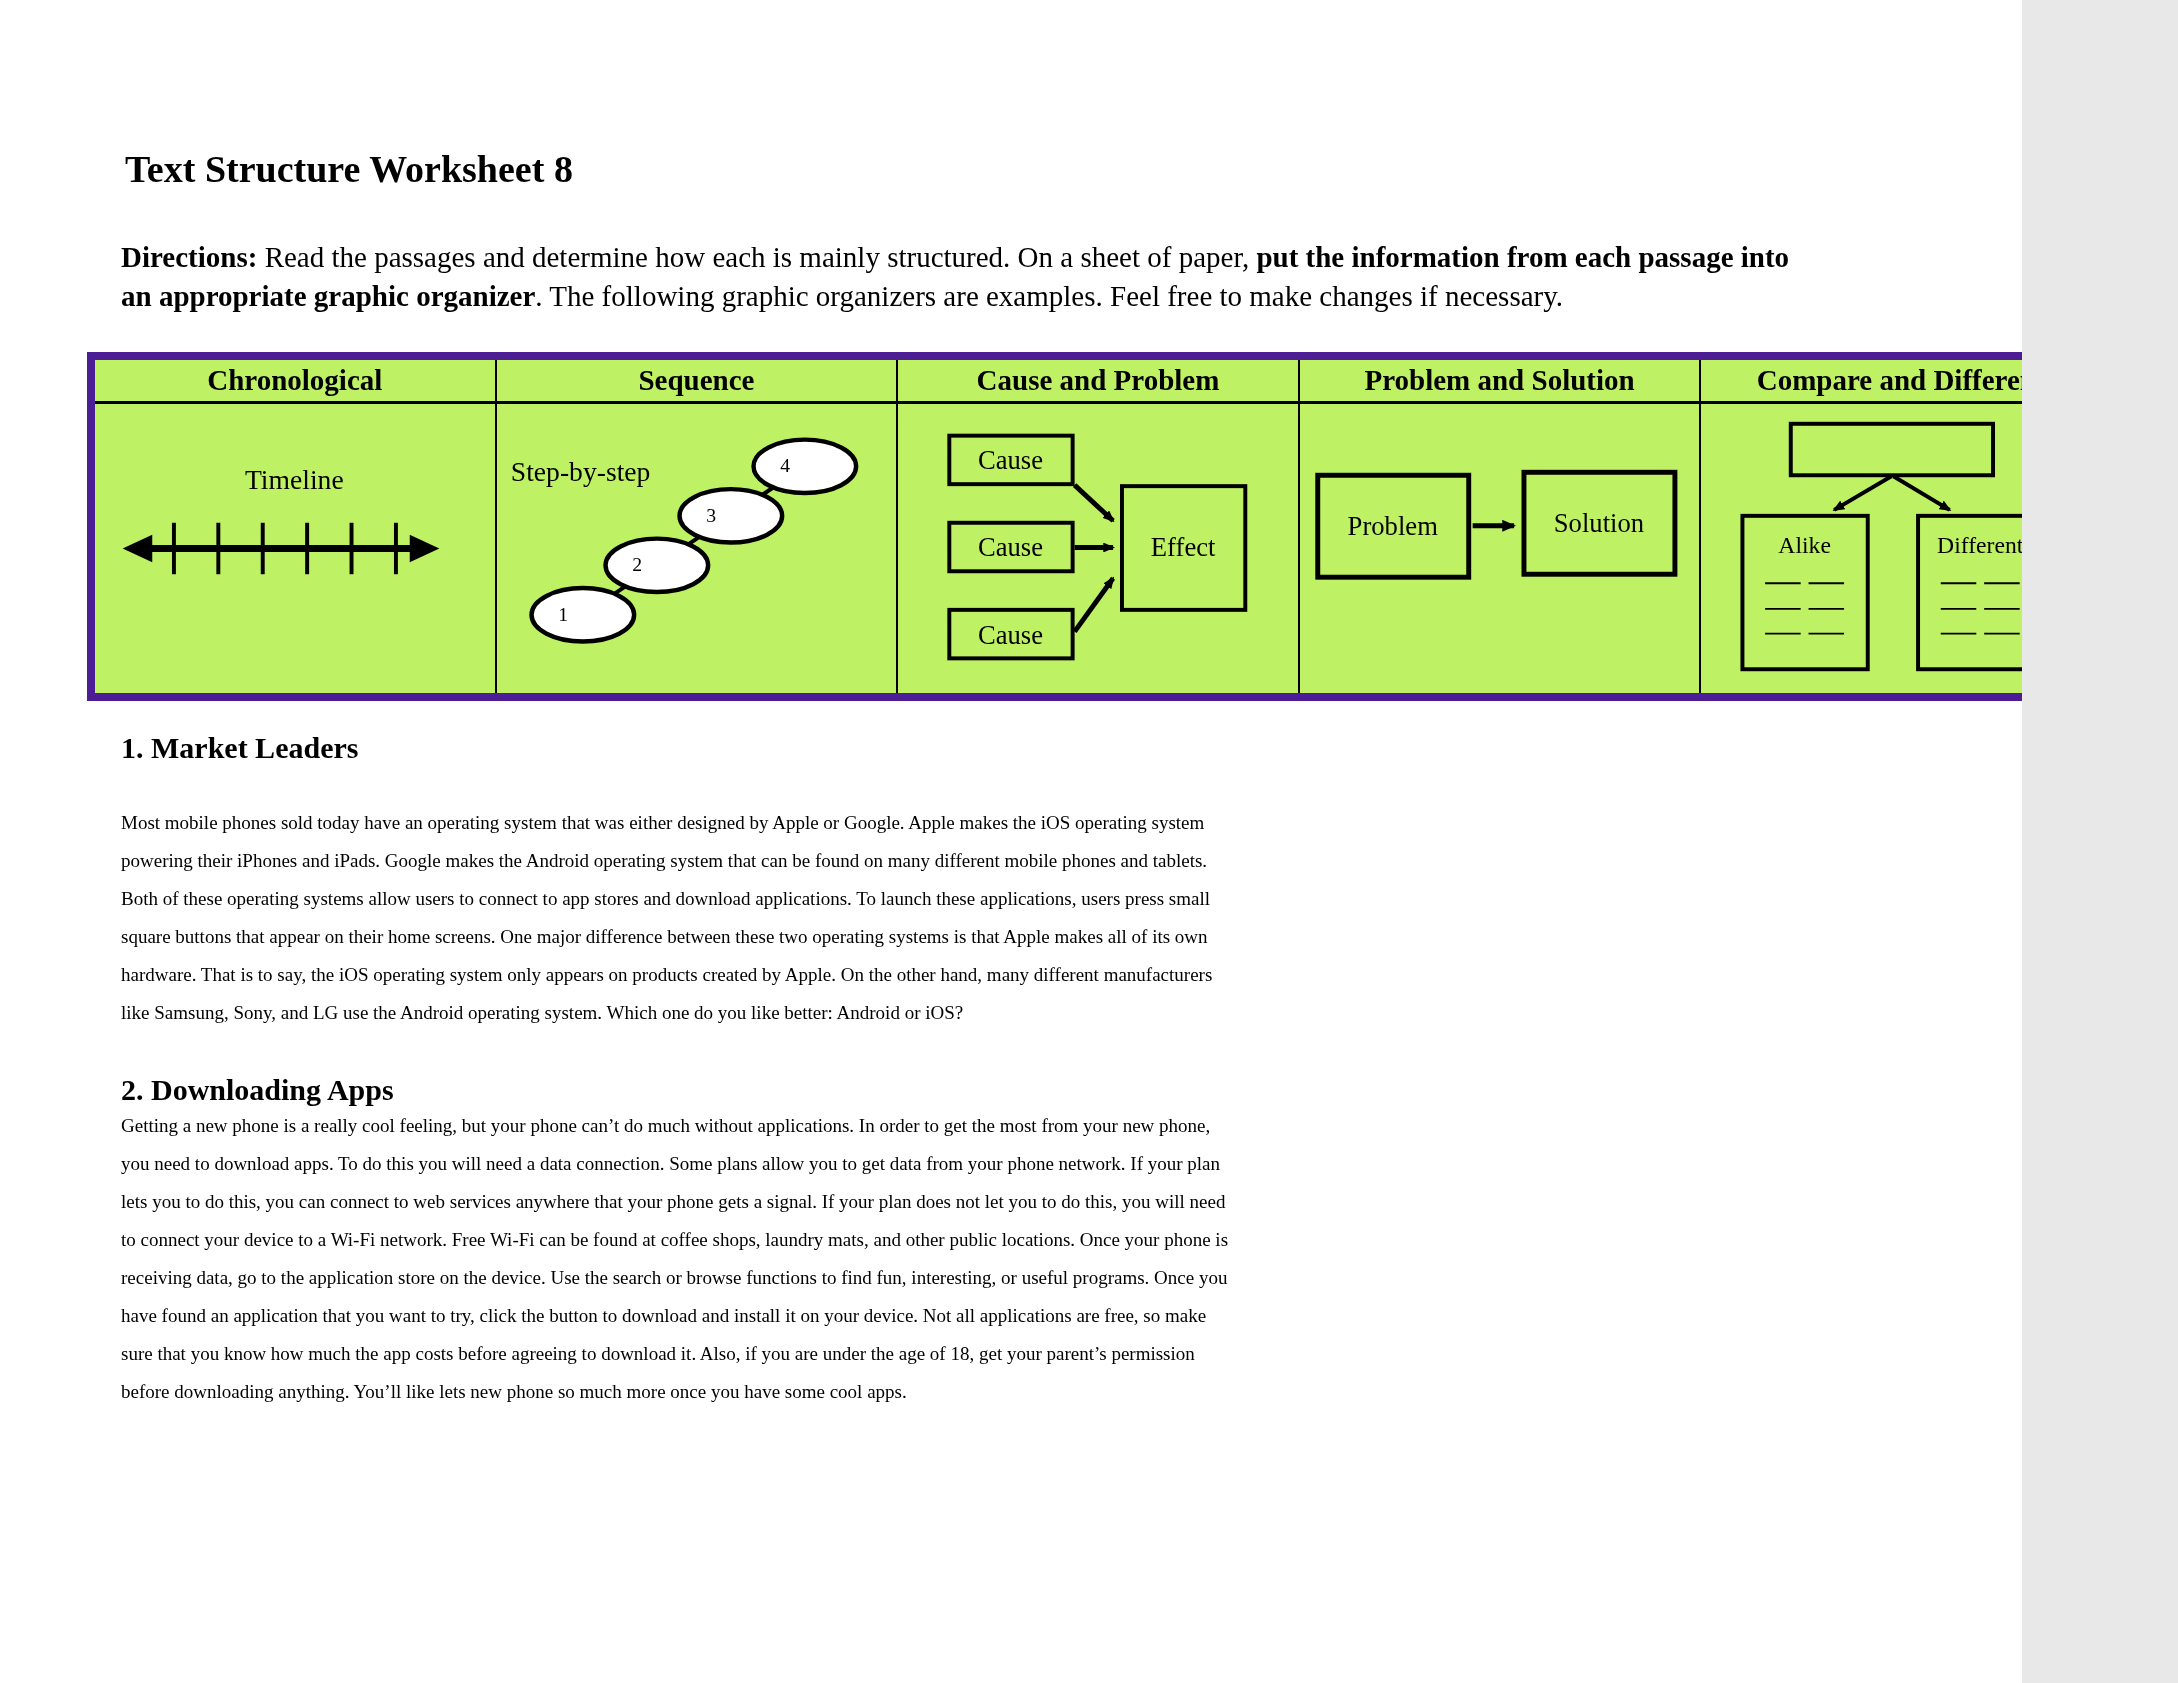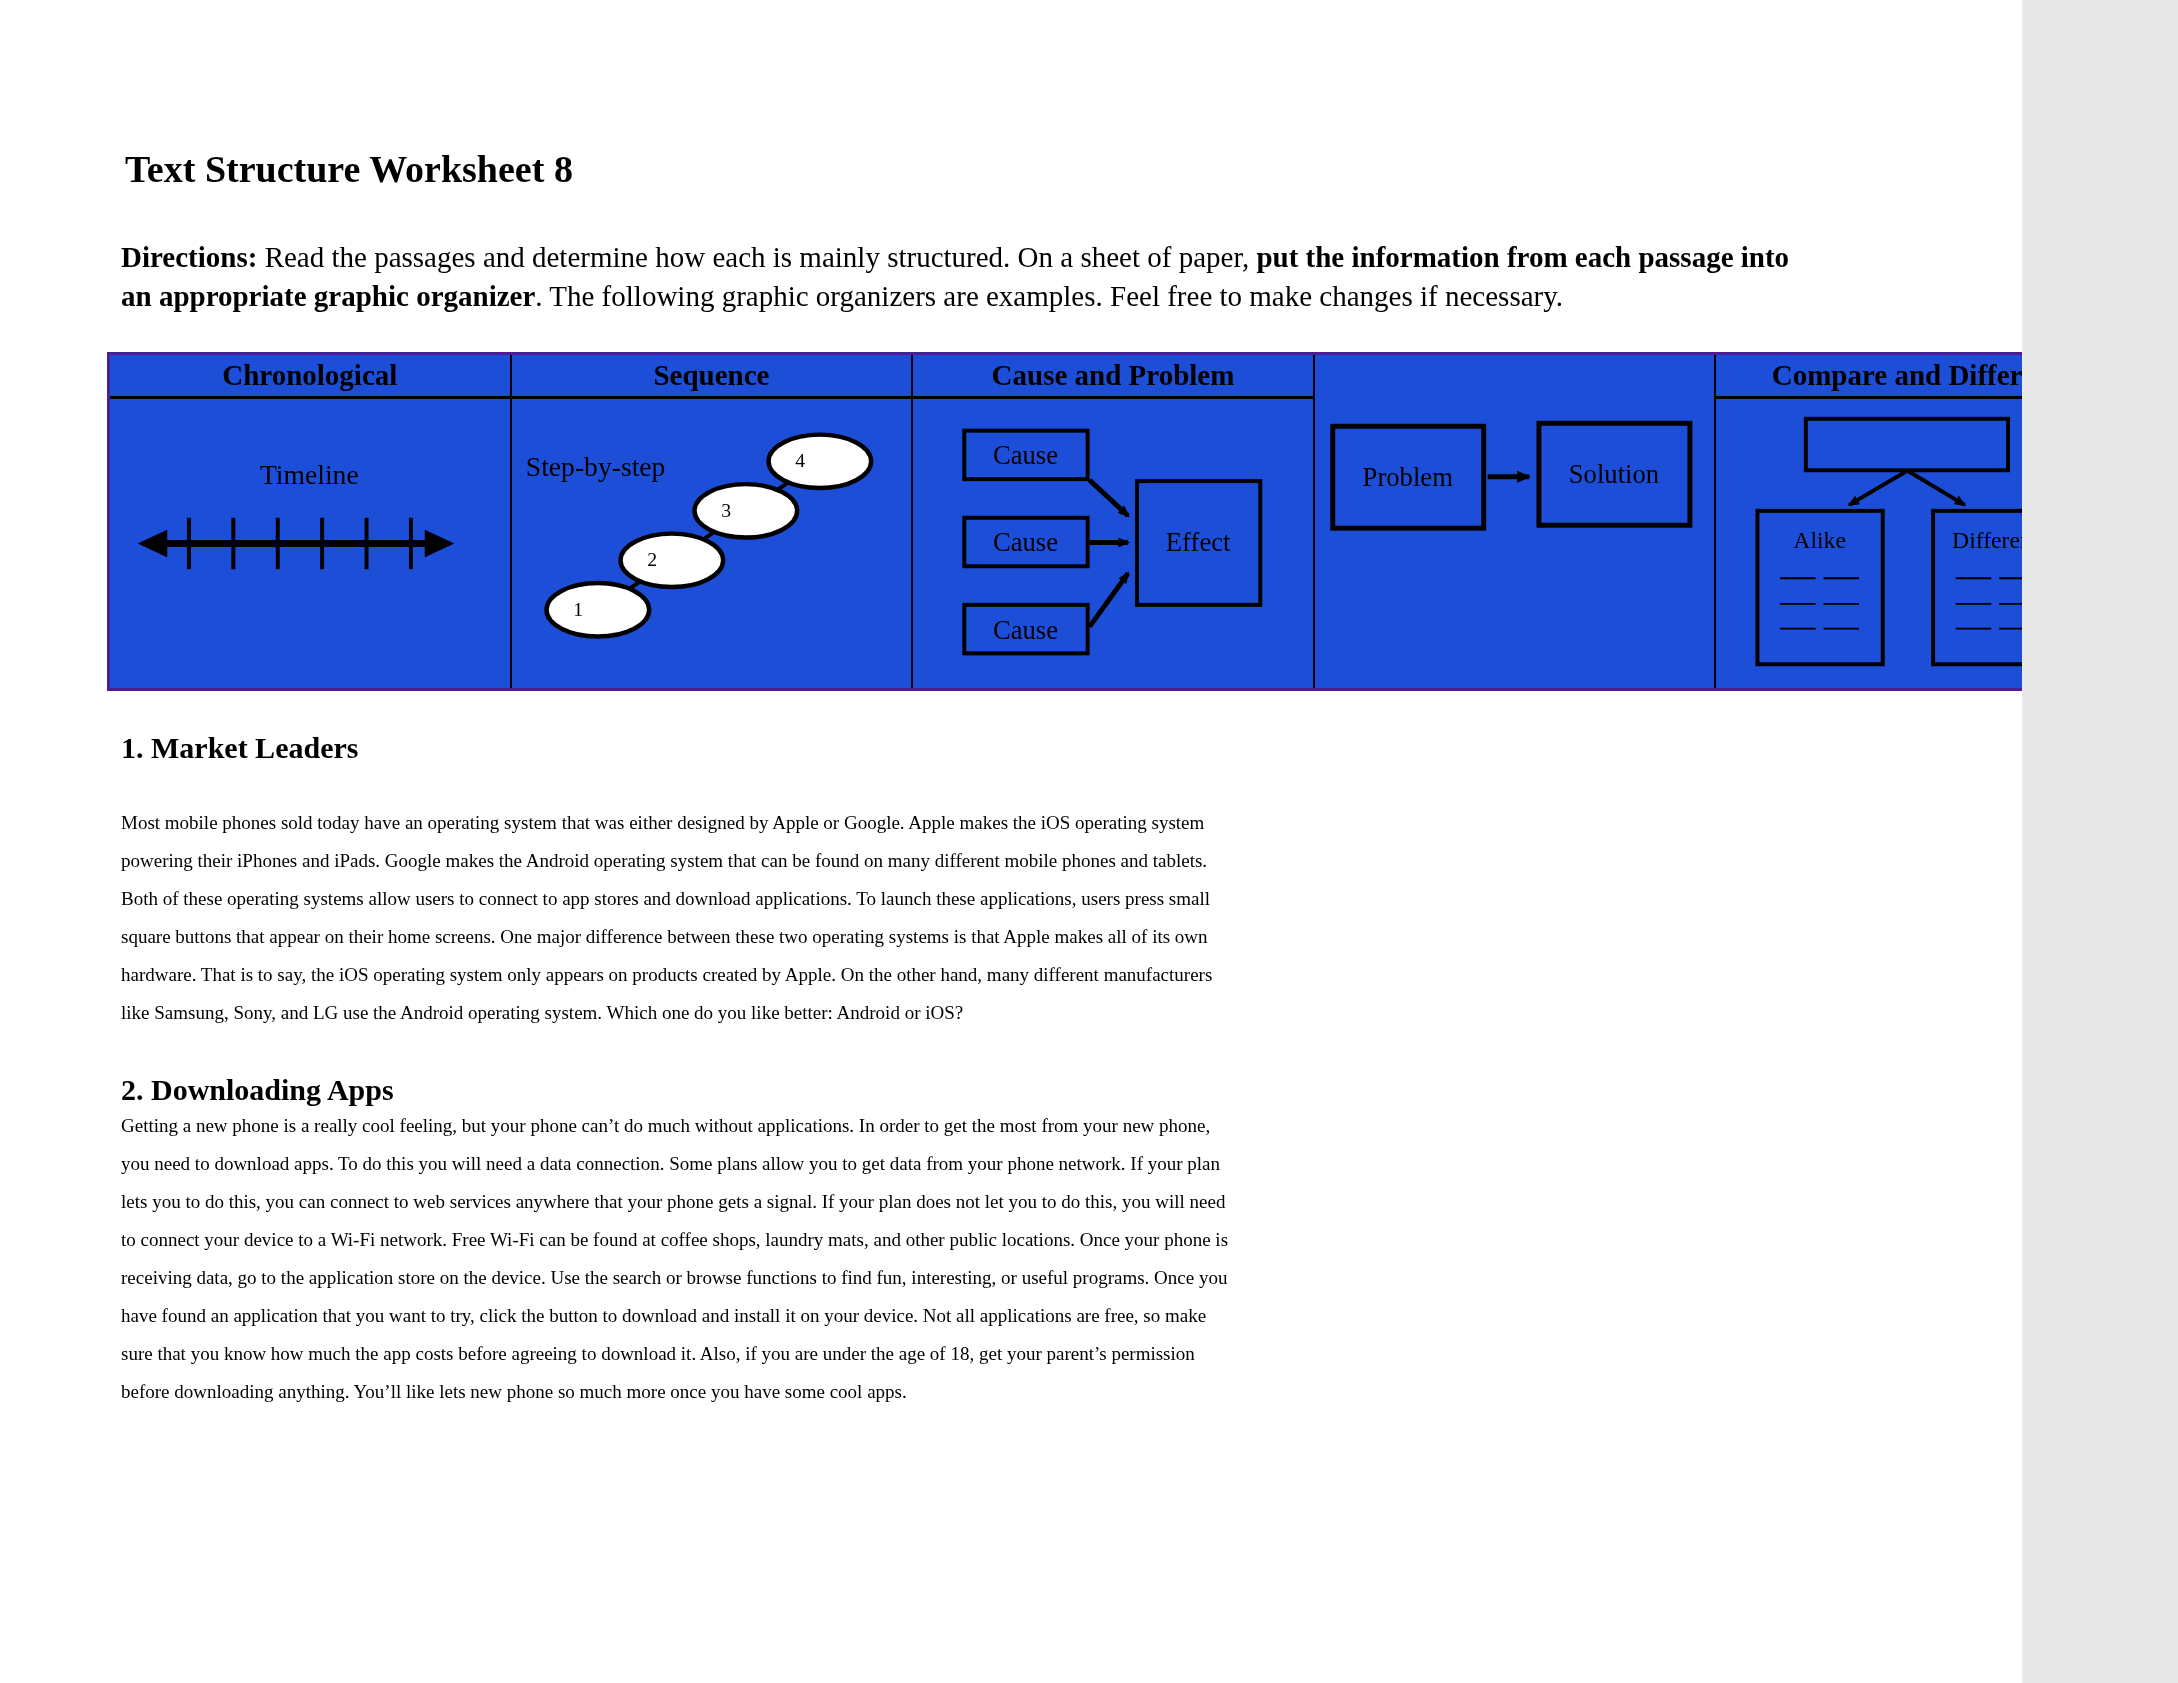--- a/index.html
+++ b/index.html
@@ -5,21 +5,21 @@
   html,body { margin:0; padding:0; background:#e8e8e8; }
   .page {
     position:relative; width:2022px; height:1683px; background:#ffffff;
     color:#000; font-family:"Liberation Serif", serif; overflow:hidden;
   }
   .title { position:absolute; left:125px; top:147px; font-size:38px; font-weight:bold; white-space:nowrap; }
   .directions { position:absolute; left:121px; top:238px; font-size:29px; line-height:39px; }
   .dline { white-space:nowrap; }
   .b { font-weight:bold; }
 
-  .gtable { position:absolute; left:87px; top:352px; width:2006px; border:3px solid #4c1d95; display:flex; background:#1d4ed8;margin-left:20px; }
+  .gtable { position:absolute; left:87px; top:352px; width:2006px; border:8px solid #4c1d95; display:flex; background:#bef264; }
   .gcol { flex:1 1 0; border-right:2px solid #000; min-width:0; }
   .gcol:last-child { border-right:none; }
   .gcol-header { height:41px; border-bottom:3px solid #000; text-align:center; font-weight:bold; font-size:29px; line-height:41px; white-space:nowrap; overflow:hidden; }
   .gcol-body { height:289px; }
   svg.diagram { display:block; width:100%; height:289px; }
   svg.diagram text { font-family:"Liberation Serif", serif; fill:#000; }
 
   .passage-heading { position:absolute; left:121px; font-size:30px; font-weight:bold; white-space:nowrap; }
   .para { position:absolute; left:121px; font-size:19px; line-height:38px; }
   .para div { white-space:nowrap; }
@@ -106,20 +106,21 @@
           <g stroke="#000" stroke-width="5">
             <line x1="179" y1="82" x2="218" y2="118" marker-end="url(#ah3)"></line>
             <line x1="179" y1="145" x2="218" y2="145" marker-end="url(#ah3)"></line>
             <line x1="179" y1="230" x2="218" y2="176" marker-end="url(#ah3)"></line>
           </g>
         </svg>
       </div>
     </div>
 
     <div class="gcol">
+      <div class="gcol-header">Problem and Solution</div>
       <div class="gcol-body">
         <svg class="diagram" viewBox="0 0 405 292" preserveAspectRatio="none">
           <defs>
             <marker id="ah4" markerWidth="14" markerHeight="12" refX="12" refY="6" orient="auto" markerUnits="userSpaceOnUse">
               <polygon points="0,0 14,6 0,12" fill="#000"></polygon>
             </marker>
           </defs>
           <g fill="none" stroke="#000" stroke-width="5">
             <rect x="18" y="72" width="153" height="103"></rect>
             <rect x="227" y="69" width="153" height="103"></rect>

